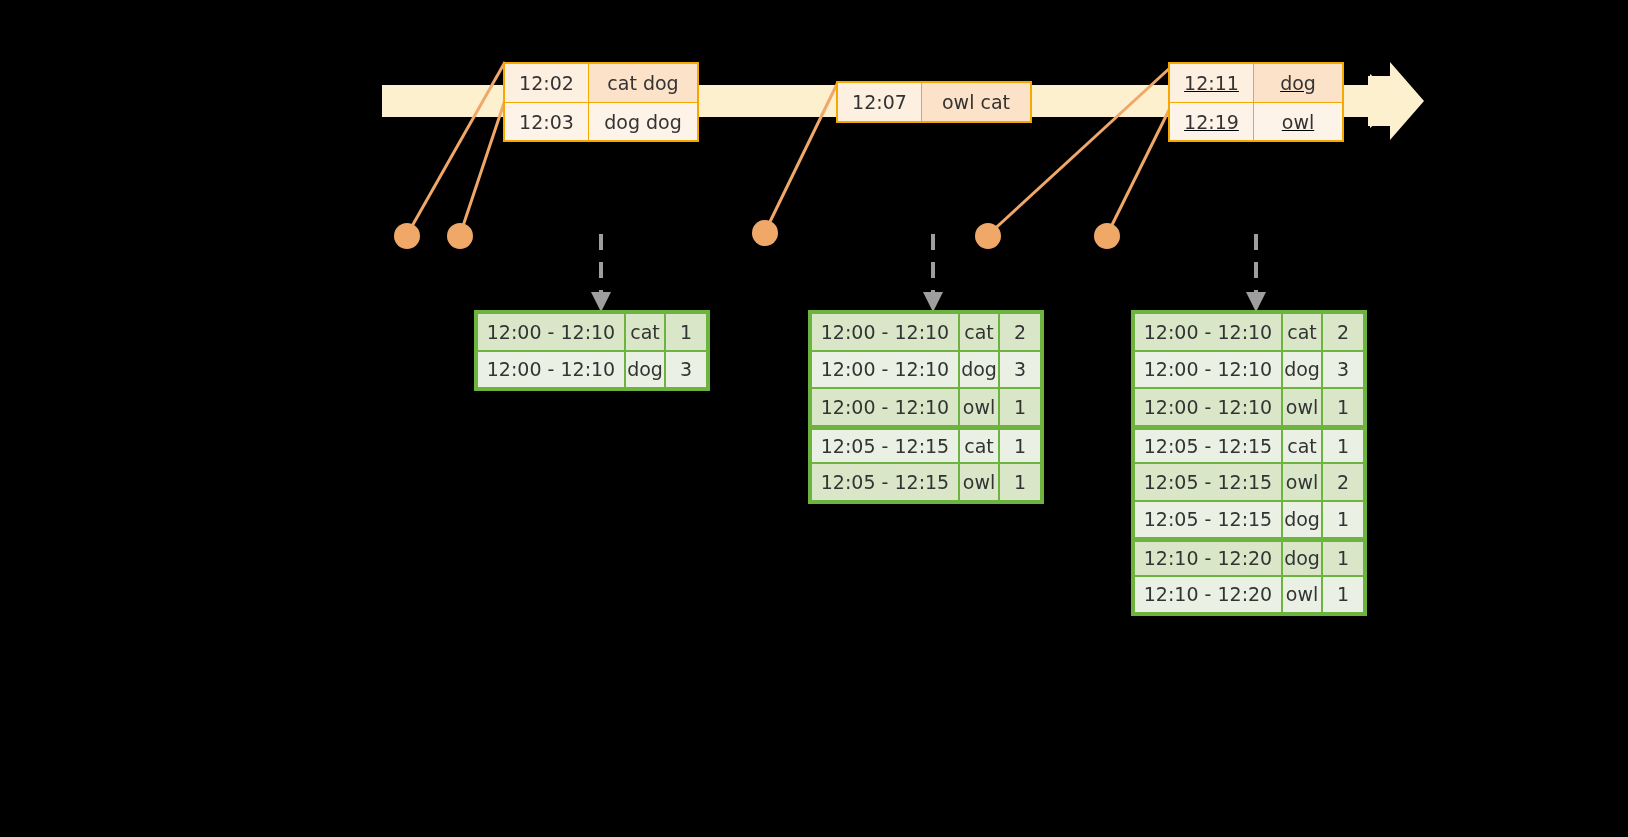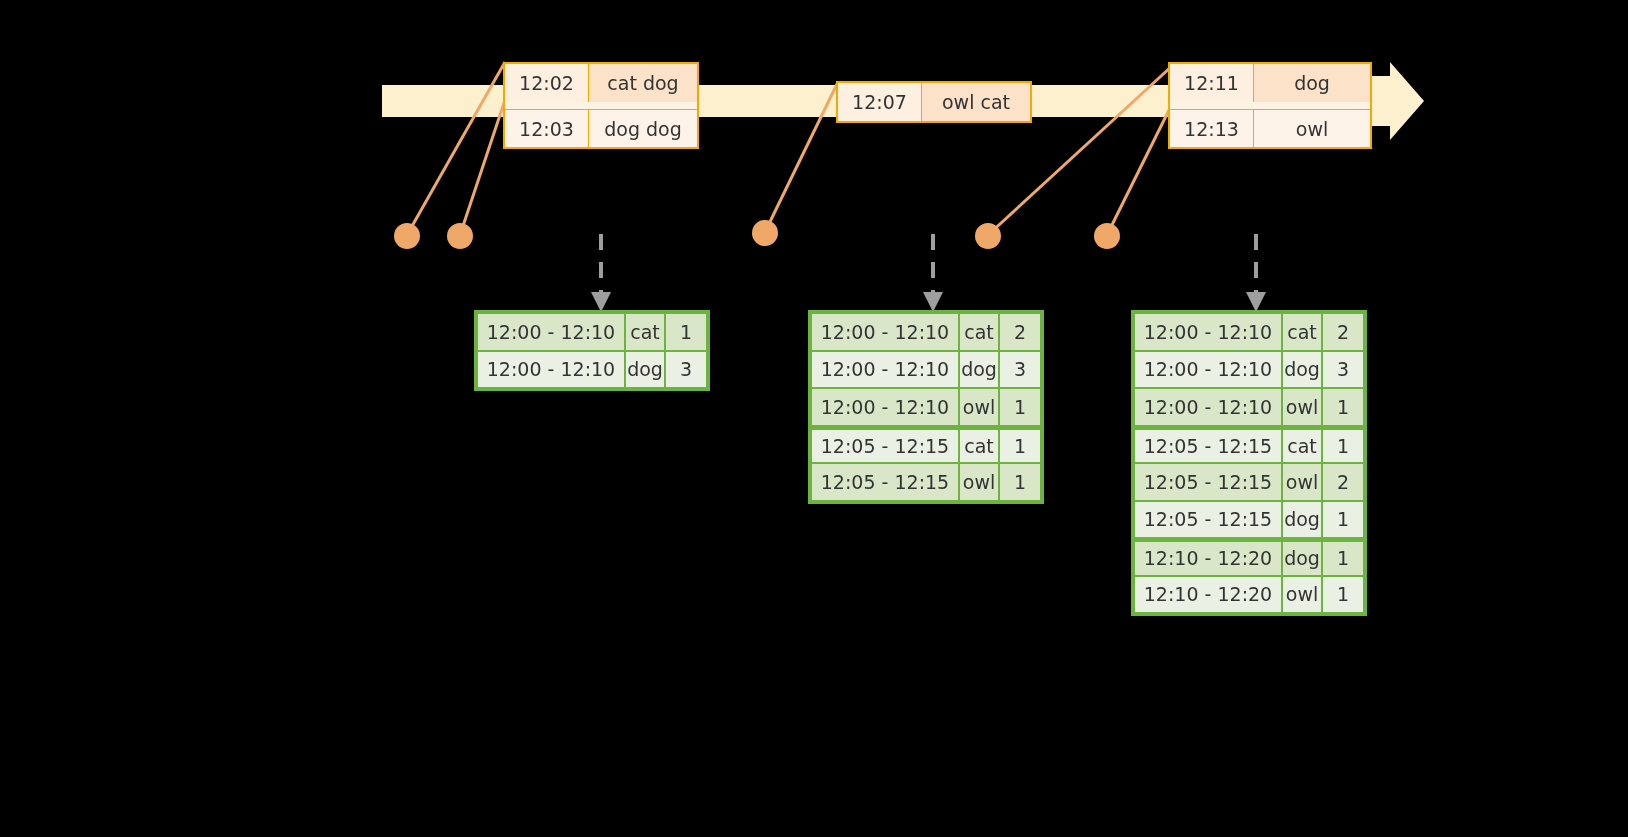--- a/index.html
+++ b/index.html
@@ -42,21 +42,21 @@
   .event-row {
     display: flex;
     flex-direction: row;
     height: 38px;
     box-sizing: border-box;
   }
   .event-row + .event-row {
     border-top: 1px solid #f5a800;
   }
   .event-row.shade-a { background: #fbe2c8; }
-  .event-row.shade-b { background: #fdf3e8; margin-top: 7px; }
+  .event-row.shade-b { background: #fdf3e8; }
 
   .event-time {
     width: 84px;
     box-sizing: border-box;
     border-right: 1px solid #f5a800;
     display: flex;
     align-items: center;
     justify-content: center;
     font-size: 19px;
     color: #333333;
@@ -162,27 +162,27 @@
     </div>
   </div>
 
   <div class="event-box" style="left:836px; top:81px; width:196px;justify-content:center;">
     <div class="event-row shade-a">
       <div class="event-time">12:07</div>
       <div class="event-words">owl cat</div>
     </div>
   </div>
 
-  <div class="event-box" style="left:1168px; top:62px; width:204px;">
+  <div class="event-box" style="left:1168px; top:62px; width:176px;text-decoration:underline;">
     <div class="event-row shade-a">
       <div class="event-time">12:11</div>
       <div class="event-words">dog</div>
     </div>
     <div class="event-row shade-b">
-      <div class="event-time">12:13</div>
+      <div class="event-time">12:19</div>
       <div class="event-words">owl</div>
     </div>
   </div>
 
   <div class="result-table" id="table-1" style="left:474px; top:310px;">
       <div class="res-row dark">
         <div class="res-cell res-window">12:00 - 12:10</div>
         <div class="res-cell res-key">cat</div>
         <div class="res-cell res-count">1</div>
       </div>

